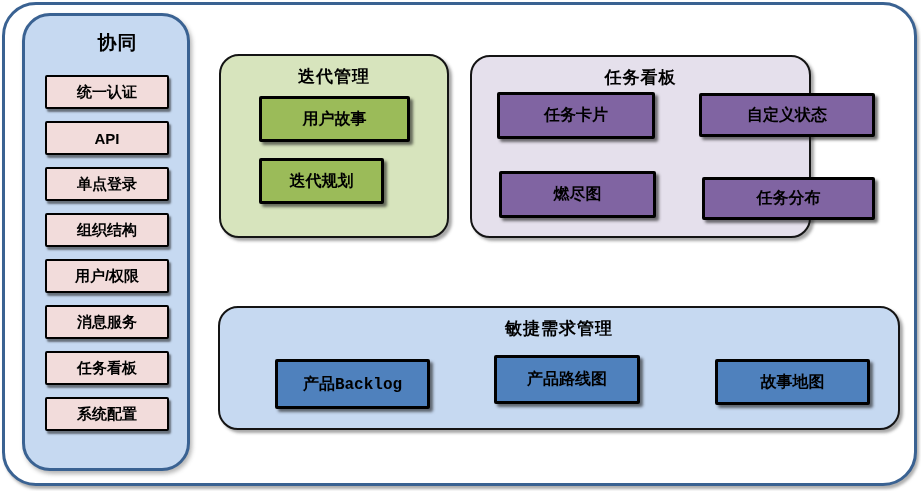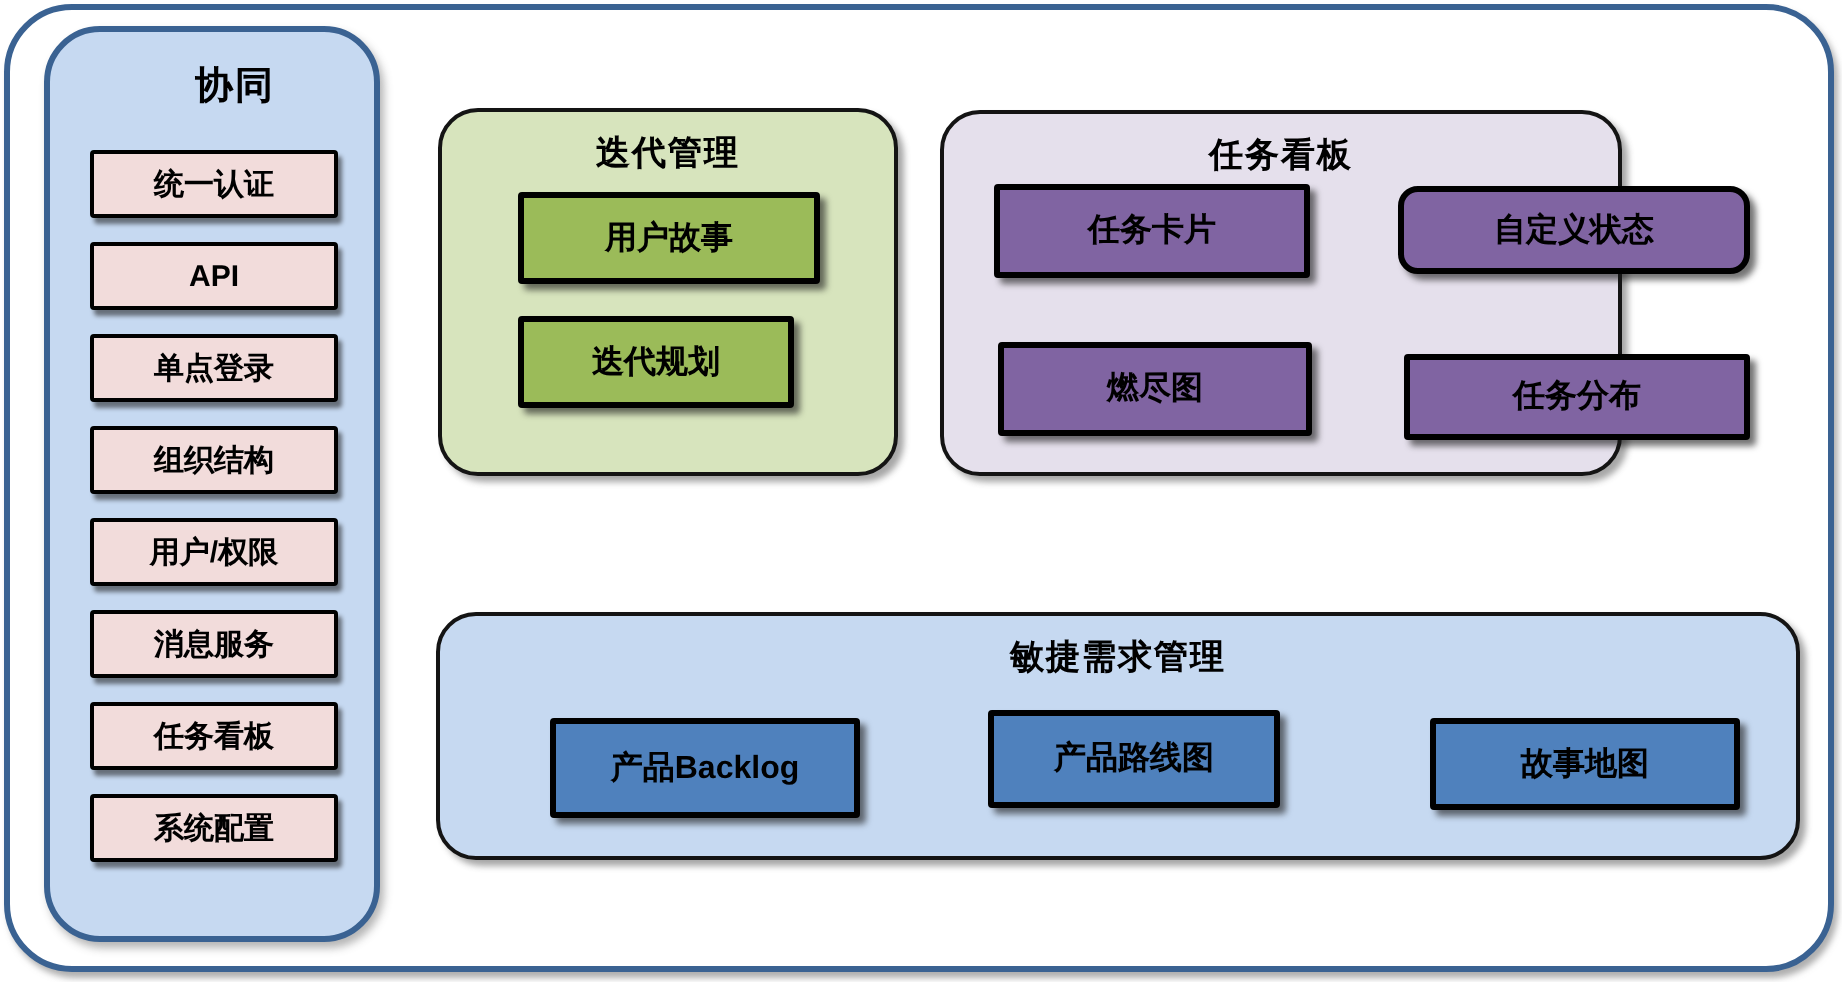--- a/index.html
+++ b/index.html
@@ -54,20 +54,21 @@
     display:flex;align-items:center;justify-content:center;
     font-size:15px;font-weight:bold;
     box-shadow:2px 3px 2px rgba(25,25,25,0.55);
   }
   
   .group{
     position:absolute;
     border:2.5px solid #141414;
     border-radius:20px;
     box-shadow:3px 3px 3px rgba(60,60,60,0.45);
+    font-family:Liberation Mono, monospace;
   }
   .group-title{
     text-align:center;margin-top:9px;
     font-size:17px;font-weight:bold;letter-spacing:1px;
   }
   .node{
     position:absolute;
     border:3px solid var(--item-border);
     border-radius:2px;
     display:flex;align-items:center;justify-content:center;
@@ -75,24 +76,24 @@
     box-shadow:3px 3px 3px rgba(25,25,25,0.6);
   }
   .group-iteration{left:214px;top:49px;width:230px;height:184px;background:var(--iteration-bg);}
   .group-iteration .node{background:var(--iteration-item-bg);}
   .group-taskboard{left:465px;top:50px;width:341px;height:183px;background:var(--taskboard-bg);}
   .group-taskboard .node{background:var(--taskboard-item-bg);}
   .group-requirements{left:213px;top:301px;width:682px;height:124px;background:var(--requirements-bg);}
   .group-requirements .node{background:var(--requirements-item-bg);}
 
   .n-user-story{left:38px;top:40px;width:151px;height:46px;}
-  .n-iteration-planning{left:38px;top:102px;width:138px;height:46px;}
+  .n-iteration-planning{left:38px;top:102px;width:125px;height:46px;}
 
   .n-task-card{left:25px;top:35px;width:158px;height:47px;}
-  .n-custom-status{left:227px;top:36px;width:176px;height:44px;border-radius:10px;}
+  .n-custom-status{left:227px;top:36px;width:176px;height:44px;}
   .n-burndown{left:27px;top:114px;width:157px;height:47px;}
   .n-task-distribution{left:230px;top:120px;width:173px;height:43px;}
 
   .n-product-backlog{left:55px;top:51px;width:155px;height:50px;}
   .n-product-roadmap{left:274px;top:47px;width:146px;height:49px;}
   .n-story-map{left:495px;top:51px;width:155px;height:46px;}
 </style>
 </head>
 <body>
 

